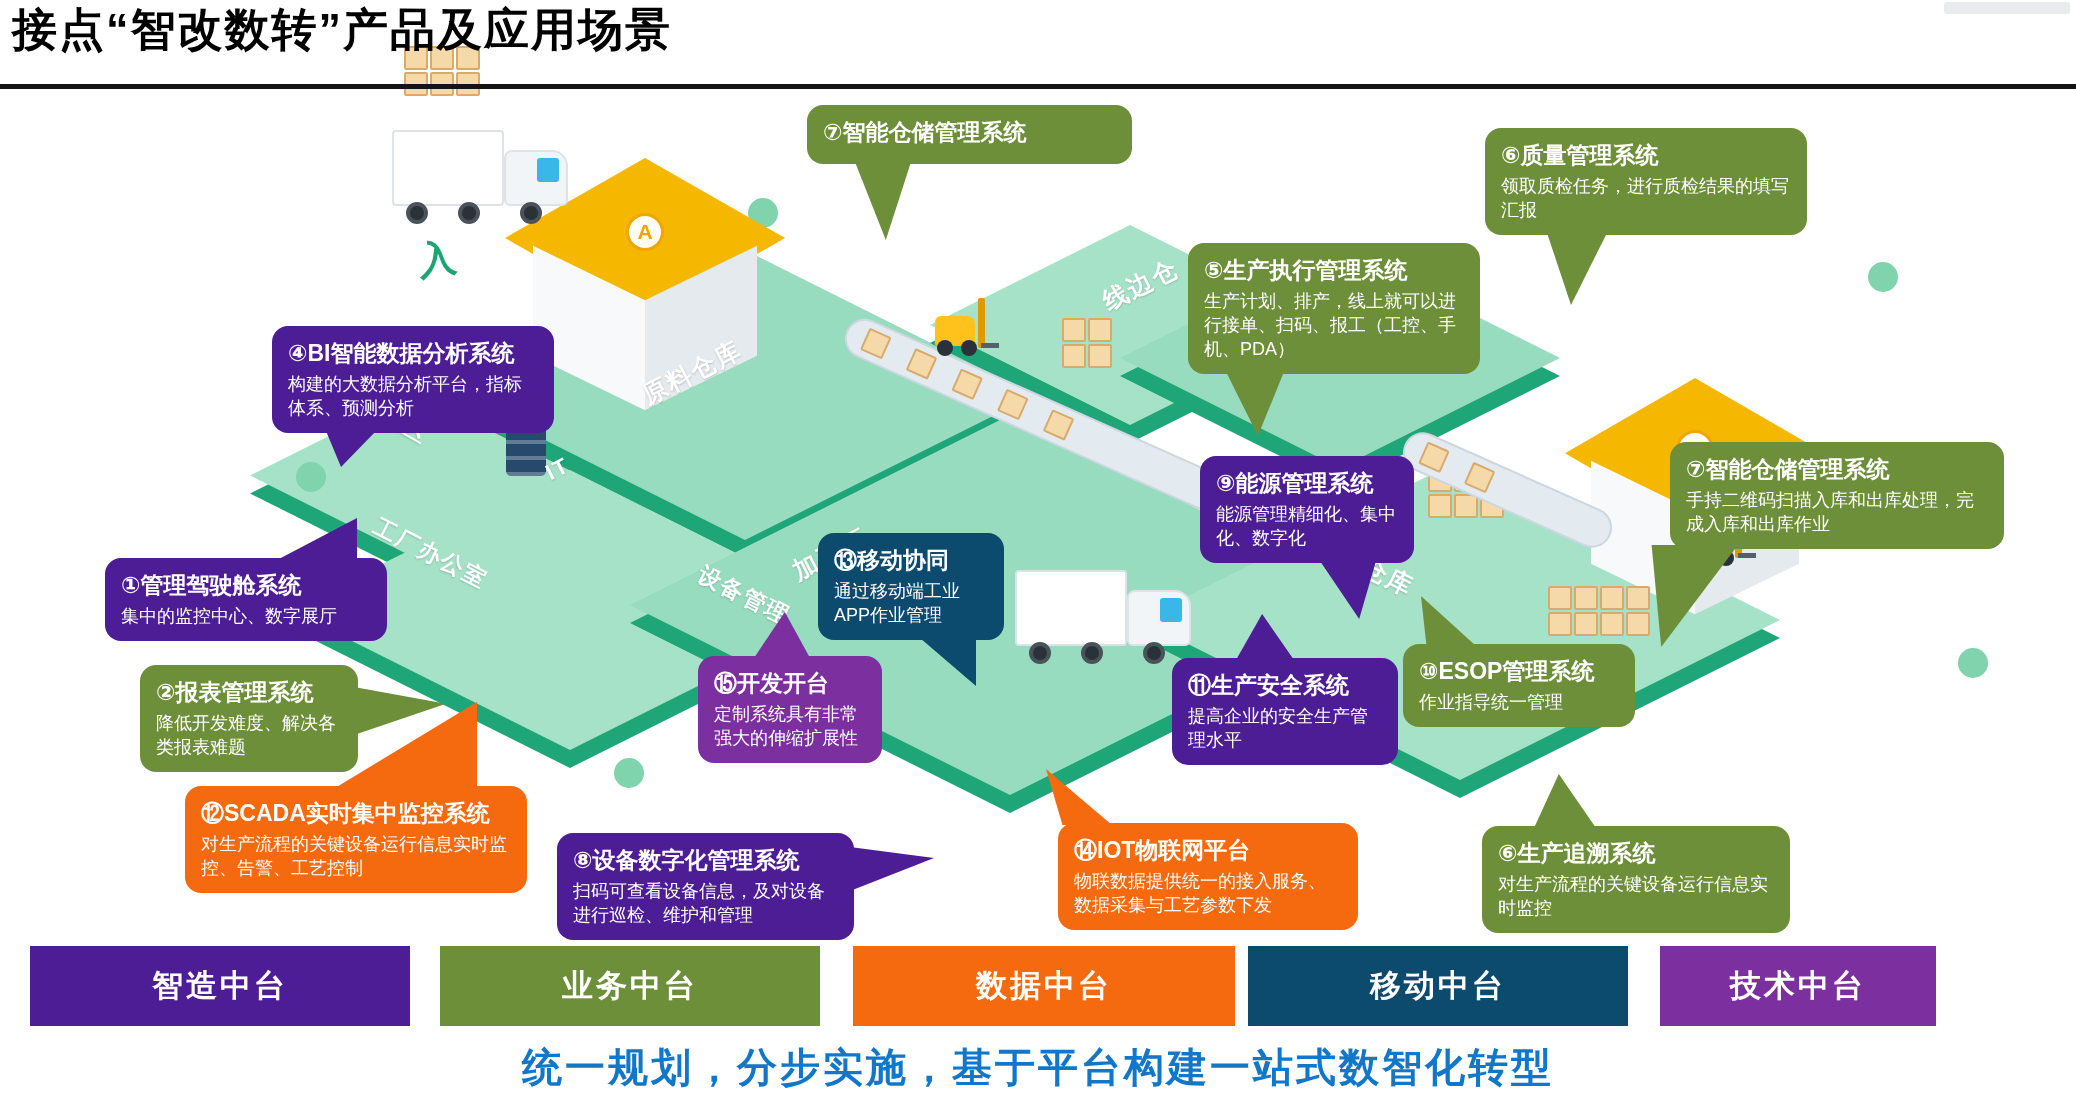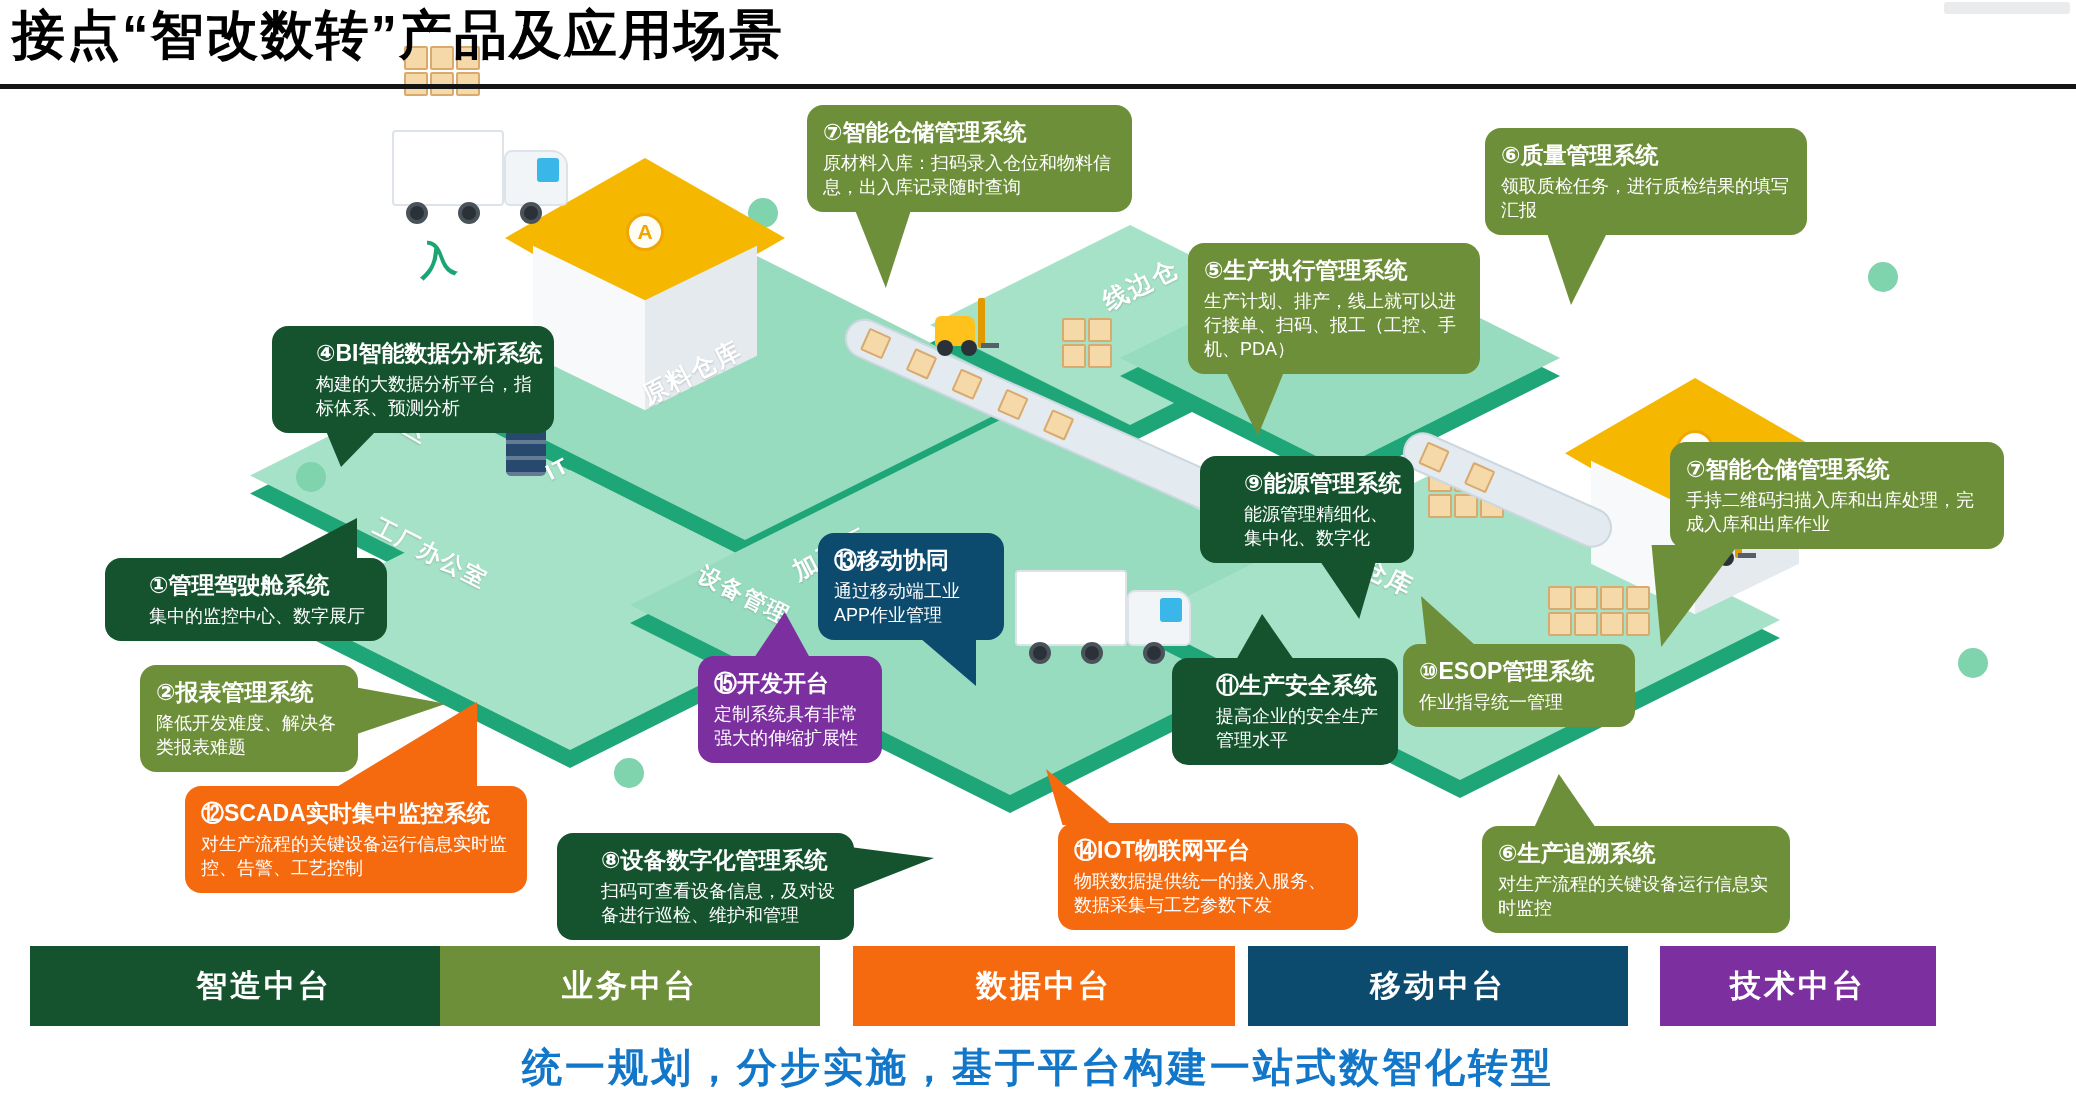--- a/index.html
+++ b/index.html
@@ -1,20 +1,20 @@
 <!DOCTYPE html>
 <html><head>
 <meta charset="utf-8">
 <style>
   html,body{margin:0;padding:0;background:#fff;}
   body{font-family:"Liberation Sans","DejaVu Sans",sans-serif;}
   #stage{position:relative;width:2076px;height:1116px;background:#ffffff;overflow:hidden;}
 
   
-  .page-title{position:absolute;left:12px;top:0px;font-size:53px;font-weight:800;color:#000;letter-spacing:2px;z-index:4;}
+  .page-title{position:absolute;left:12px;top:0px;font-size:45px;font-weight:800;color:#000;letter-spacing:2px;z-index:4;}
   .title-line{position:absolute;left:0;top:84px;width:2076px;height:5px;background:#141414;z-index:4;}
   .corner-watermark{position:absolute;right:6px;top:2px;width:126px;height:12px;background:#e9ebed;border-radius:3px;z-index:4;}
 
   
   .plat{position:absolute;z-index:1;}
   .p-edge,.p-top{position:absolute;left:0;top:0;width:100%;height:100%;clip-path:polygon(50% 0,100% 50%,50% 100%,0 50%);}
   .p-edge{background:#1fa678;transform:translateY(18px);}
   .p-top{background:#a6e2c8;}
   .p-top.alt{background:#97dcbf;}
 
@@ -49,21 +49,21 @@
   .dash{position:absolute;left:318px;top:340px;width:64px;height:80px;background:#11586b;border-radius:8px;z-index:2;display:flex;align-items:flex-end;justify-content:center;gap:5px;padding:8px;box-sizing:border-box;}
   .dash span{display:block;width:8px;border-radius:2px;}
   .server{position:absolute;left:506px;top:392px;width:40px;height:84px;background:#27496d;border-radius:5px;z-index:2;background-image:repeating-linear-gradient(to bottom,rgba(255,255,255,.28) 0 4px,rgba(0,0,0,0) 4px 16px);}
   .tree{position:absolute;width:30px;height:30px;background:#7fd3ad;border-radius:50%;z-index:1;}
 
   
   .co{position:absolute;border-radius:16px;padding:12px 16px;color:#fff;z-index:6;box-sizing:border-box;}
   .co .t{font-size:23px;font-weight:bold;margin-bottom:4px;white-space:nowrap;}
   .co .b{font-size:18px;line-height:1.33;}
   .tail{position:absolute;background:inherit;}
-  .c-blue{background:#14532d;padding-left:44px;} .c-green{background:#6e8f3a;} .c-orange{background:#f56a0e;}
+  .c-blue{background:#4c1d95;} .c-green{background:#6e8f3a;} .c-orange{background:#f56a0e;}
   .c-dark{background:#0c4a6e;} .c-purple{background:#7c2f9e;}
 
   
   .bar{position:absolute;top:946px;height:80px;color:#fff;font-size:31px;font-weight:bold;display:flex;align-items:center;justify-content:center;letter-spacing:3px;z-index:6;}
   .slogan{position:absolute;left:0;top:1040px;width:2076px;text-align:center;font-size:40px;font-weight:800;color:#1277c9;letter-spacing:3px;z-index:6;}
 </style>
 </head>
 <body>
 
 <div id="stage">
@@ -244,21 +244,20 @@
 
   <div class="co c-green" style="left:1485px;top:128px;width:322px">
     <div class="tail" style="bottom:-70px;left:62px;width:60px;height:72px;clip-path:polygon(0 0,100% 0,40% 100%)"></div>
     <div class="t"><span>⑥</span><span>质量管理系统</span></div>
     <div class="b">领取质检任务，进行质检结果的填写汇报</div>
   </div>
 
   <div class="co c-green" style="left:807px;top:105px;width:325px">
     <div class="tail" style="bottom:-76px;left:48px;width:56px;height:78px;clip-path:polygon(0 0,100% 0,55% 100%)"></div>
     <div class="t"><span>⑦</span><span>智能仓储管理系统</span></div>
-    <div class="b">原材料入库：扫码录入仓位和物料信息，出入库记录随时查询</div>
   </div>
 
   <div class="co c-blue" style="left:557px;top:833px;width:297px">
     <div class="tail" style="top:14px;right:-80px;width:84px;height:44px;clip-path:polygon(0 0,100% 25%,0 100%)"></div>
     <div class="t"><span>⑧</span><span>设备数字化管理系统</span></div>
     <div class="b">扫码可查看设备信息，及对设备进行巡检、维护和管理</div>
   </div>
 
   <div class="co c-blue" style="left:1200px;top:456px;width:214px">
     <div class="tail" style="bottom:-56px;left:120px;width:56px;height:58px;clip-path:polygon(0 0,100% 0,70% 100%)"></div>

